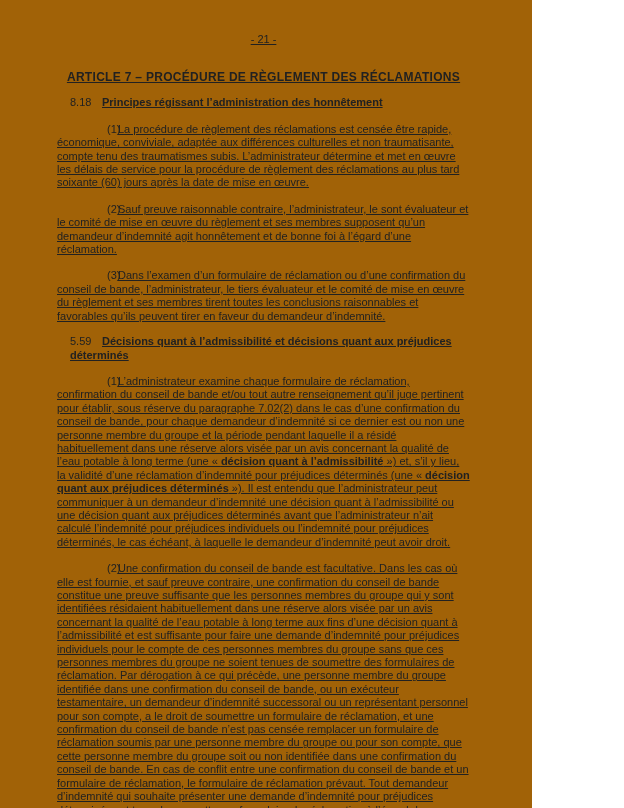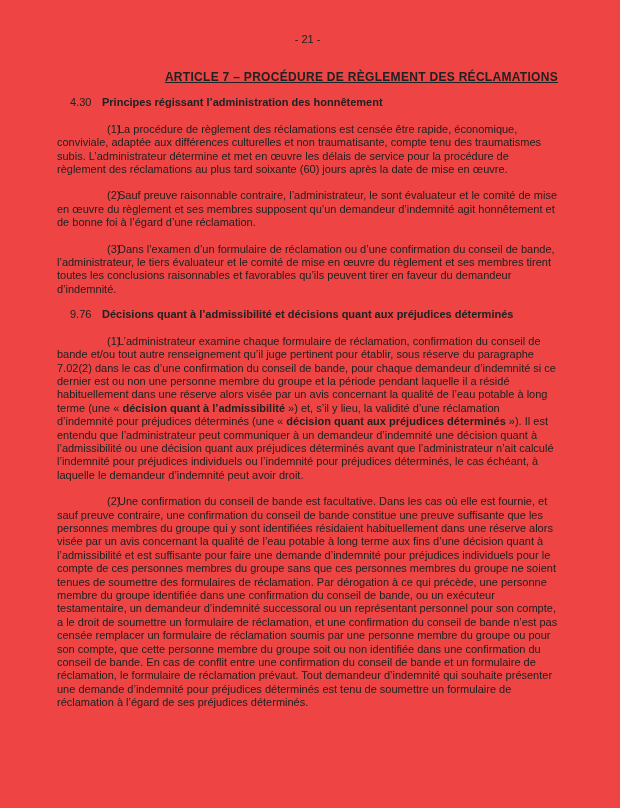--- a/index.html
+++ b/index.html
@@ -2,39 +2,40 @@
 <html lang="fr"><head>
 <meta charset="utf-8">
 <style>
   html, body {
     margin: 0;
     padding: 0;
     background: #ffffff;
   }
   .page {
     position: relative;
-    width: 620px;
+    width: 532px;
     height: 808px;
     box-sizing: border-box;
-    background: #ef4444;
+    background: #a16207;
     color: #212121;
     font-family: "Liberation Sans", sans-serif;
     font-size: 11px;
     line-height: 13.4px;
     padding: 33px 62px 0 57px;
     overflow: hidden;
     text-align: left;
+    text-decoration: underline;
   }
   .page-number {
     text-align: center;
     font-size: 11px;
   }
   .doc-title {
     margin: 24px 0 0 0;
-    text-align: right;
+    text-align: center;
     font-weight: bold;
     font-size: 12px;
     line-height: 14px;
     text-decoration: underline;
     letter-spacing: 0.3px;
   }
   .section-heading-row {
     margin: 12px 0 13px 13px;
     font-weight: bold;
   }
@@ -57,36 +58,36 @@
 <body>
 
 <div class="page">
 
   <div class="page-number">- 21 -</div>
 
   <div class="doc-title">ARTICLE 7 – PROCÉDURE DE RÈGLEMENT DES RÉCLAMATIONS</div>
 
   <div>
     <div class="section-heading-row">
-      <span class="sec-num">4.30</span><span>Principes régissant l’administration des honnêtement</span>
+      <span class="sec-num">8.18</span><span>Principes régissant l’administration des honnêtement</span>
     </div>
     <p class="para">
       <span class="para-num">(1)</span><span>La procédure de règlement des réclamations est censée être rapide, économique, conviviale, adaptée aux différences culturelles et non traumatisante, compte tenu des traumatismes subis. L’administrateur détermine et met en œuvre les délais de service pour la procédure de règlement des réclamations au plus tard soixante (60) jours après la date de mise en œuvre.</span>
     </p>
     <p class="para">
       <span class="para-num">(2)</span><span>Sauf preuve raisonnable contraire, l’administrateur, le sont évaluateur et le comité de mise en œuvre du règlement et ses membres supposent qu’un demandeur d’indemnité agit honnêtement et de bonne foi à l’égard d’une réclamation.</span>
     </p>
     <p class="para">
       <span class="para-num">(3)</span><span>Dans l’examen d’un formulaire de réclamation ou d’une confirmation du conseil de bande, l’administrateur, le tiers évaluateur et le comité de mise en œuvre du règlement et ses membres tirent toutes les conclusions raisonnables et favorables qu’ils peuvent tirer en faveur du demandeur d’indemnité.</span>
     </p>
   </div>
 
   <div>
     <div class="section-heading-row">
-      <span class="sec-num">9.76</span><span>Décisions quant à l’admissibilité et décisions quant aux préjudices déterminés</span>
+      <span class="sec-num">5.59</span><span>Décisions quant à l’admissibilité et décisions quant aux préjudices déterminés</span>
     </div>
     <p class="para">
       <span class="para-num">(1)</span><span>L’administrateur examine chaque formulaire de réclamation, confirmation du conseil de bande et/ou tout autre renseignement qu’il juge pertinent pour établir, sous réserve du paragraphe 7.02(2) dans le cas d’une confirmation du conseil de bande, pour chaque demandeur d’indemnité si ce dernier est ou non une personne membre du groupe et la période pendant laquelle il a résidé habituellement dans une réserve alors visée par un avis concernant la qualité de l’eau potable à long terme (une «&nbsp;</span><b class="run-bold">décision quant à l’admissibilité</b><span>&nbsp;») et, s’il y lieu, la validité d’une réclamation d’indemnité pour préjudices déterminés (une «&nbsp;</span><b class="run-bold">décision quant aux préjudices déterminés</b><span>&nbsp;»). Il est entendu que l’administrateur peut communiquer à un demandeur d’indemnité une décision quant à l’admissibilité ou une décision quant aux préjudices déterminés avant que l’administrateur n’ait calculé l’indemnité pour préjudices individuels ou l’indemnité pour préjudices déterminés, le cas échéant, à laquelle le demandeur d’indemnité peut avoir droit.</span>
     </p>
     <p class="para">
       <span class="para-num">(2)</span><span>Une confirmation du conseil de bande est facultative. Dans les cas où elle est fournie, et sauf preuve contraire, une confirmation du conseil de bande constitue une preuve suffisante que les personnes membres du groupe qui y sont identifiées résidaient habituellement dans une réserve alors visée par un avis concernant la qualité de l’eau potable à long terme aux fins d’une décision quant à l’admissibilité et est suffisante pour faire une demande d’indemnité pour préjudices individuels pour le compte de ces personnes membres du groupe sans que ces personnes membres du groupe ne soient tenues de soumettre des formulaires de réclamation. Par dérogation à ce qui précède, une personne membre du groupe identifiée dans une confirmation du conseil de bande, ou un exécuteur testamentaire, un demandeur d’indemnité successoral ou un représentant personnel pour son compte, a le droit de soumettre un formulaire de réclamation, et une confirmation du conseil de bande n’est pas censée remplacer un formulaire de réclamation soumis par une personne membre du groupe ou pour son compte, que cette personne membre du groupe soit ou non identifiée dans une confirmation du conseil de bande. En cas de conflit entre une confirmation du conseil de bande et un formulaire de réclamation, le formulaire de réclamation prévaut. Tout demandeur d’indemnité qui souhaite présenter une demande d’indemnité pour préjudices déterminés est tenu de soumettre un formulaire de réclamation à l’égard de ses préjudices déterminés.</span>
     </p>
   </div>
 
 </div>

